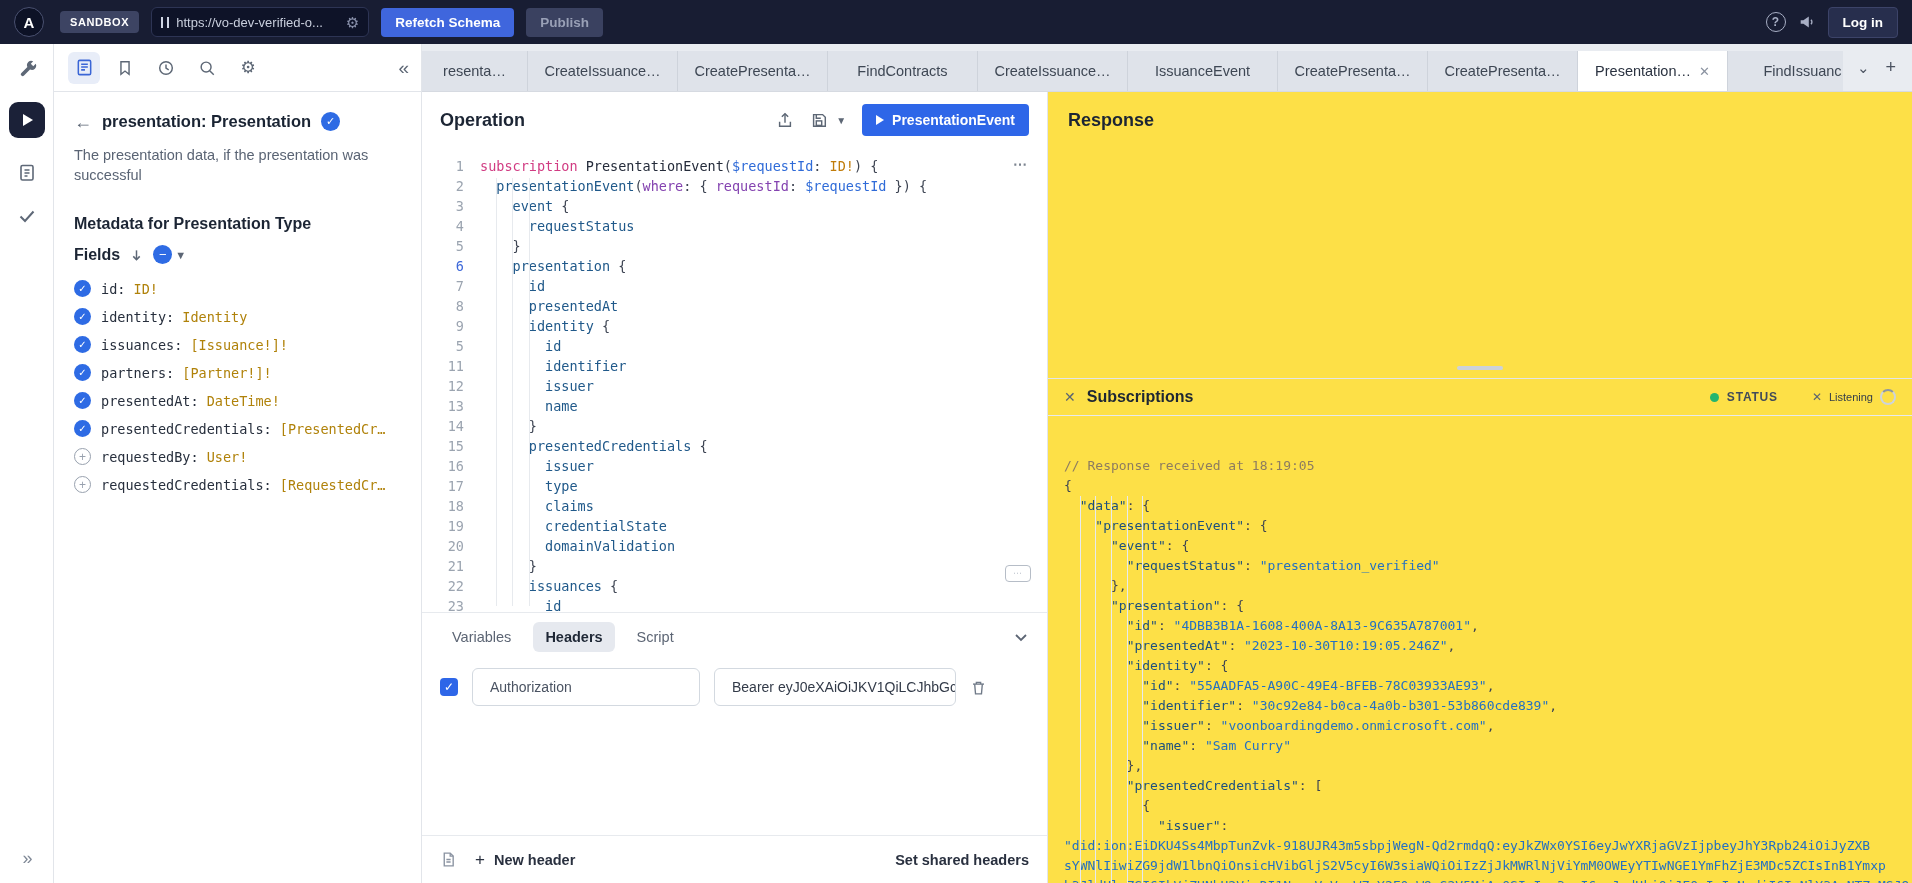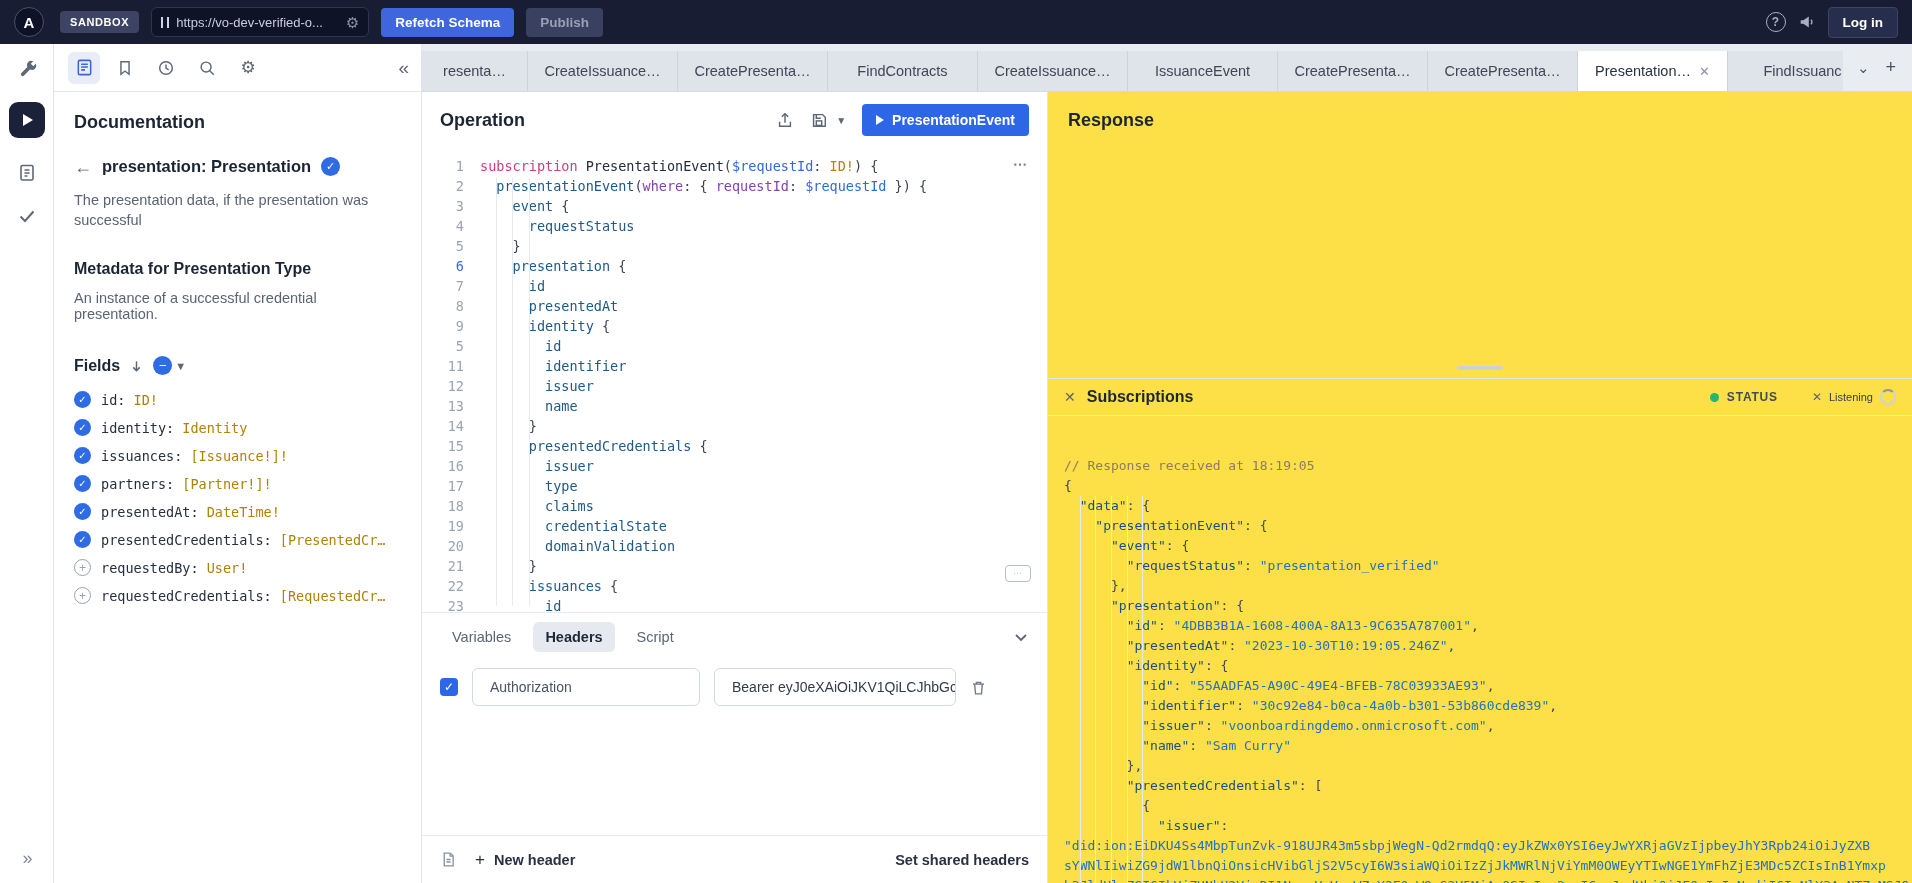--- a/index.html
+++ b/index.html
@@ -262,29 +262,27 @@
           <div class="tabstrip-controls">
             <span class="strip-ctl">⌄</span>
             <span class="strip-ctl" style="font-size:18px;">+</span>
           </div>
         </div>
       </div>
 
       <div class="content">
 
         <aside class="docs">
-          <h1>Documentation</h1>
           <div class="field-header">
             <span class="back-arrow">←</span>
             <span class="field-title">presentation: Presentation</span>
             <span class="badge-check">✓</span>
           </div>
           <p class="desc">The presentation data, if the presentation was successful</p>
           <h2>Metadata for Presentation Type</h2>
-          <p class="meta-text">An instance of a successful credential presentation.</p>
           <div class="fields-row">
             <h3>Fields</h3>
             <span class="sort-icon">
               <svg width="13" height="14" viewBox="0 0 14 14" fill="none" stroke="currentColor" stroke-width="1.6">
                   <line x1="7" y1="2" x2="7" y2="12"></line>
                   <polyline points="3.5,8.5 7,12 10.5,8.5"></polyline>
                 </svg>
             </span>
             <span class="filter-pill">
               <span class="minus-circle">−</span>

